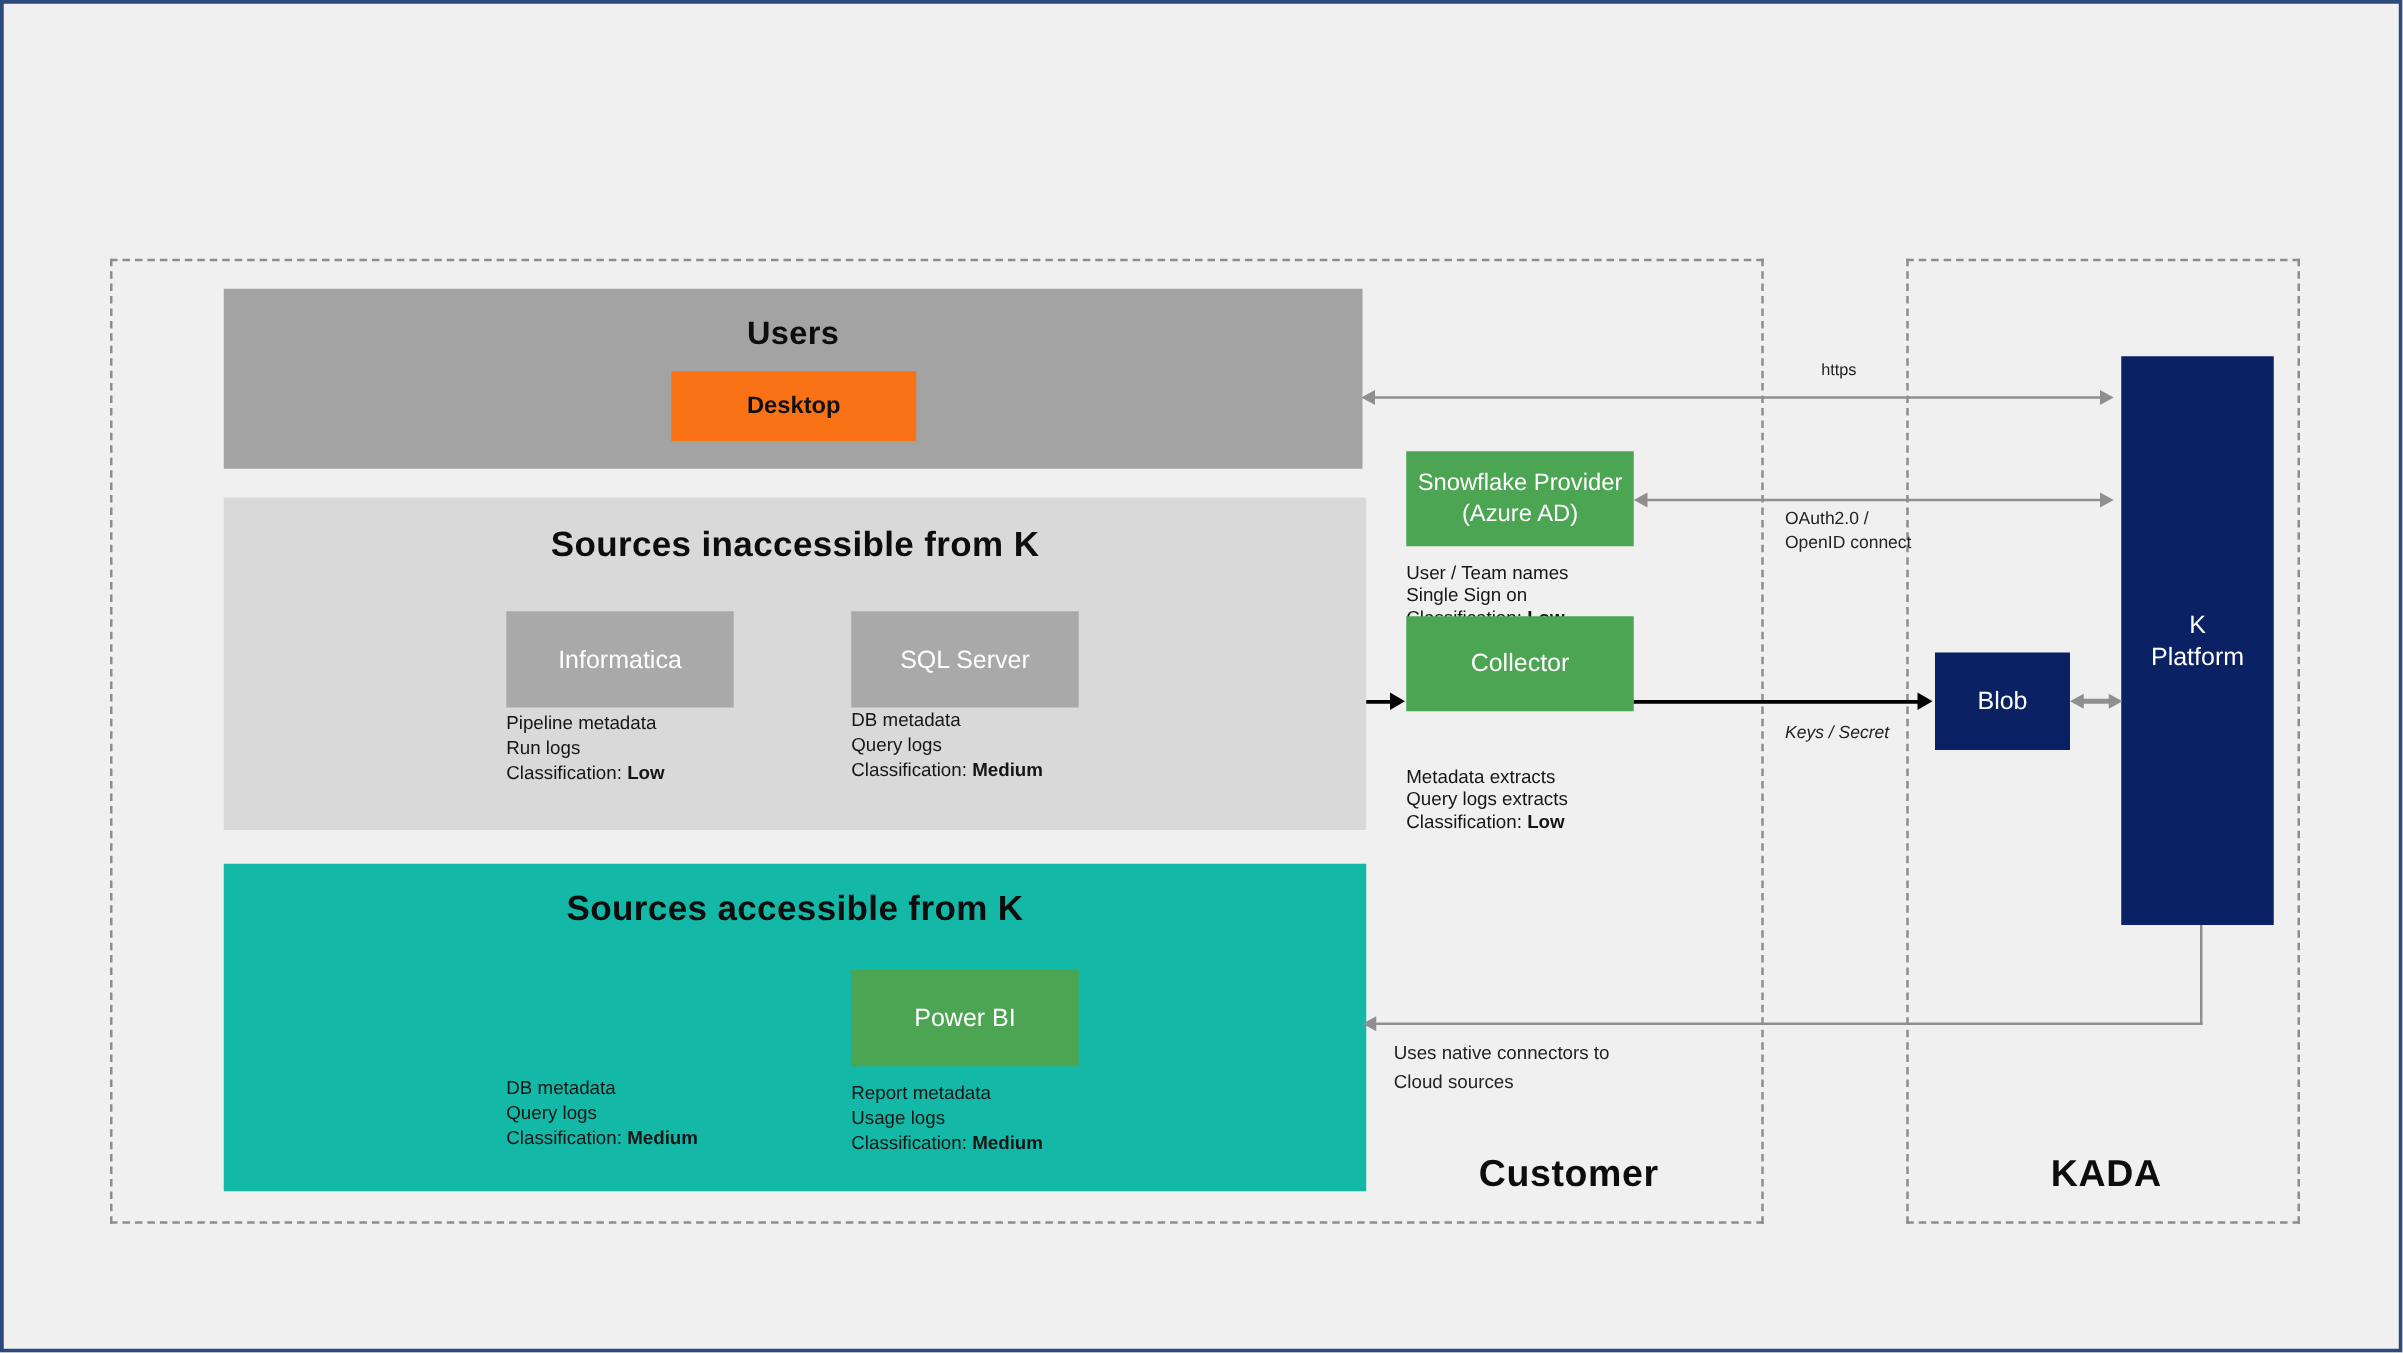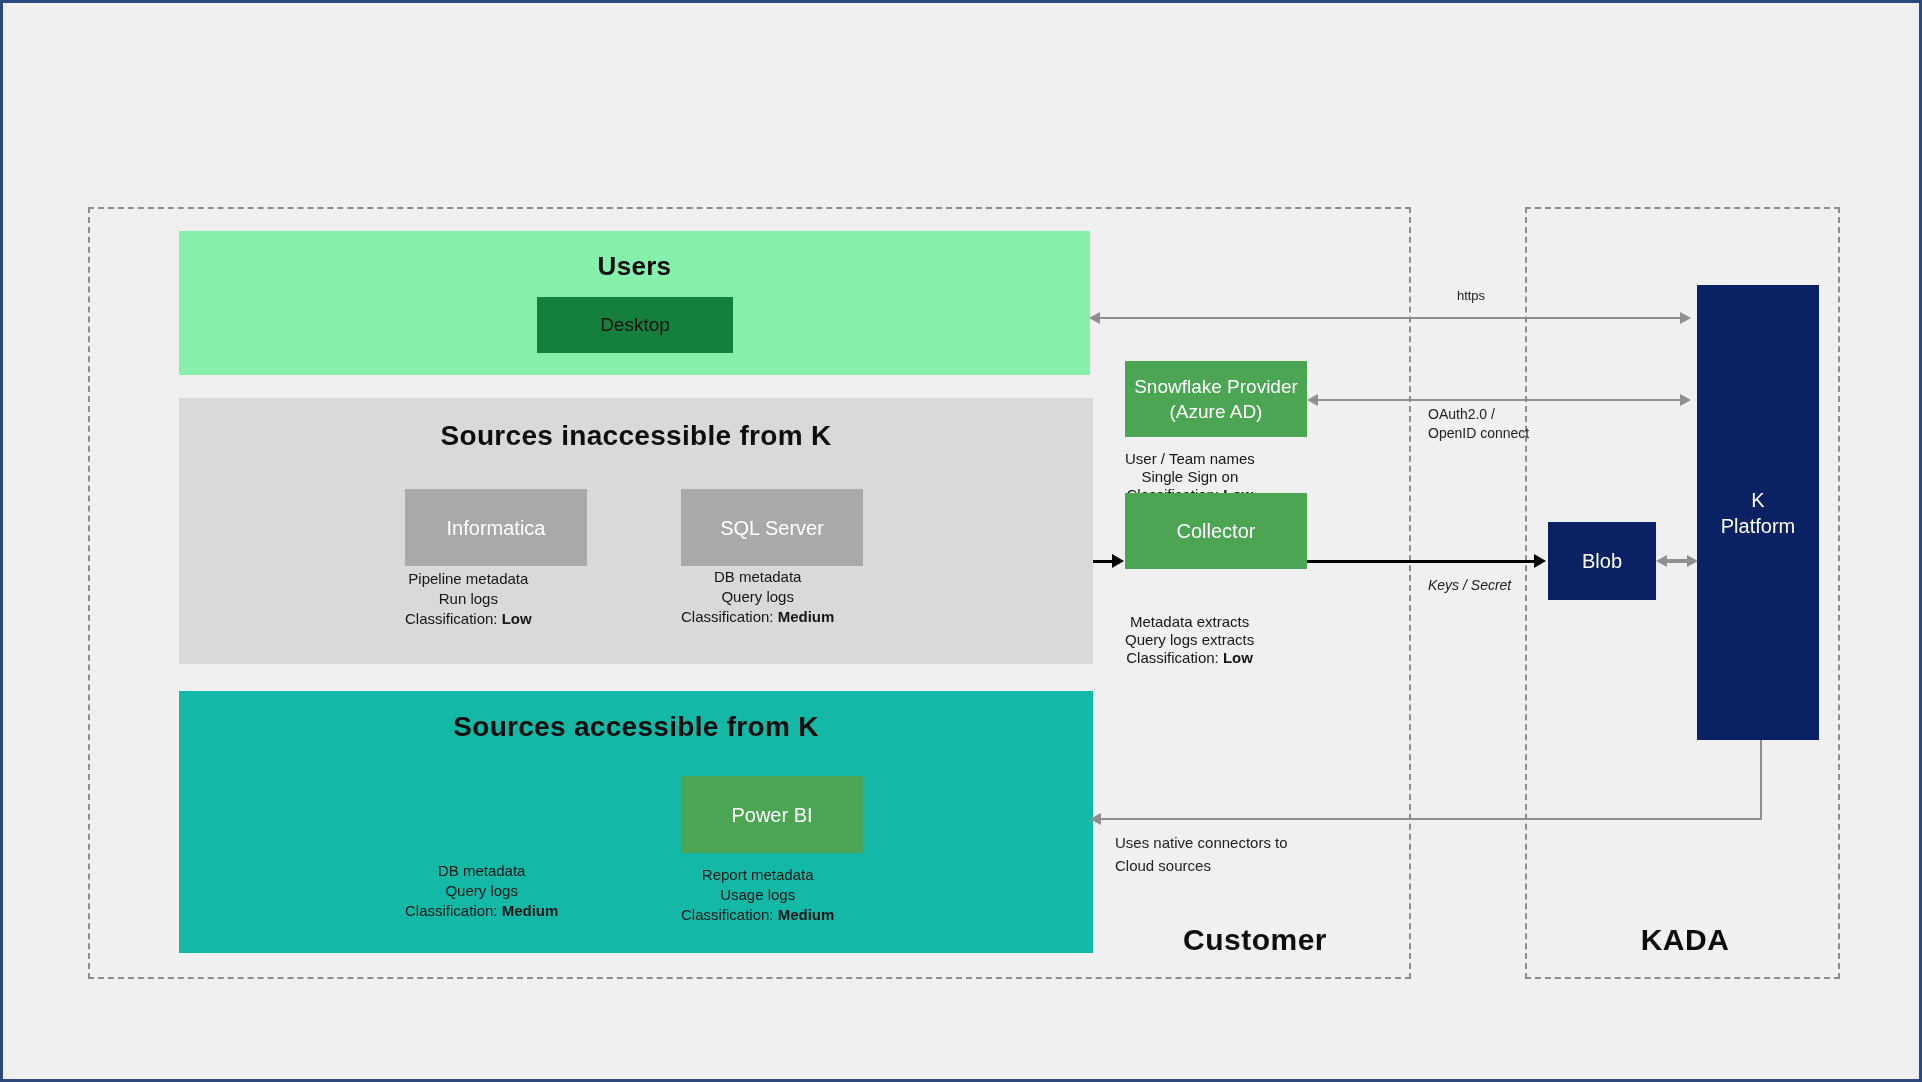--- a/index.html
+++ b/index.html
@@ -11,22 +11,22 @@
   }
   .zone{position:absolute;border:2px dashed #8D8D8D;}
   .zone-label{position:absolute;font-weight:bold;font-size:30px;color:#0d0d0d;text-align:center;letter-spacing:.5px;}
   .section{position:absolute;}
   .section-title{font-weight:bold;font-size:28px;text-align:center;color:#0d0d0d;letter-spacing:.3px;}
   .node{position:absolute;display:flex;flex-direction:column;align-items:center;justify-content:center;
         color:#fff;font-size:20px;text-align:center;line-height:26px;}
   .node.gray{background:#A9A9A9;}
   .node.green{background:#4CA553;}
   .node.navy{background:#0A2263;}
-  .node.amber{background:#15803d;color:#111;}
-  .caption{position:absolute;font-size:15px;line-height:20px;color:#161616;text-align:center;}
+  .node.amber{background:#f97316;color:#111;font-weight:bold;}
+  .caption{position:absolute;font-size:15px;line-height:20px;color:#161616;}
   .caption b{font-weight:bold;}
   .caption.tight{line-height:18px;}
   .line{position:absolute;}
   .gray-line{background:#8F8F8F;}
   .black-line{background:#000;}
   .ah{position:absolute;width:0;height:0;border-style:solid;}
   .ah.gray-r{border-width:6px 0 6px 11px;border-color:transparent transparent transparent #8F8F8F;}
   .ah.gray-l{border-width:6px 11px 6px 0;border-color:transparent #8F8F8F transparent transparent;}
   .ah.black-r{border-width:7px 0 7px 12px;border-color:transparent transparent transparent #000;}
   .arrow-label{position:absolute;font-size:14px;line-height:19px;color:#222;}
@@ -35,21 +35,21 @@
 <body>
 
 <div class="stage">
 
   <div class="zone" style="left:85px;top:204px;width:1323px;height:772px;"></div>
   <div class="zone-label" style="left:1140px;top:920px;width:224px;">Customer</div>
 
   <div class="zone" style="left:1522px;top:204px;width:315px;height:772px;"></div>
   <div class="zone-label" style="left:1600px;top:920px;width:164px;">KADA</div>
 
-  <div class="section" style="left:176px;top:228px;width:911px;height:144px;background:#86efac;">
+  <div class="section" style="left:176px;top:228px;width:911px;height:144px;background:#a3a3a3;">
     <div class="section-title" style="margin-top:20px;font-size:26px;">Users</div>
   </div>
   <div class="node amber" style="left:534px;top:294px;width:196px;height:56px;font-size:19px;">
     <div>Desktop</div>
   </div>
 
   <div class="section" style="left:176px;top:395px;width:914px;height:266px;background:#D9D9D9;">
     <div class="section-title" style="margin-top:22px;">Sources inaccessible from K</div>
   </div>
   <div class="node gray" style="left:402px;top:486px;width:182px;height:77px;">

